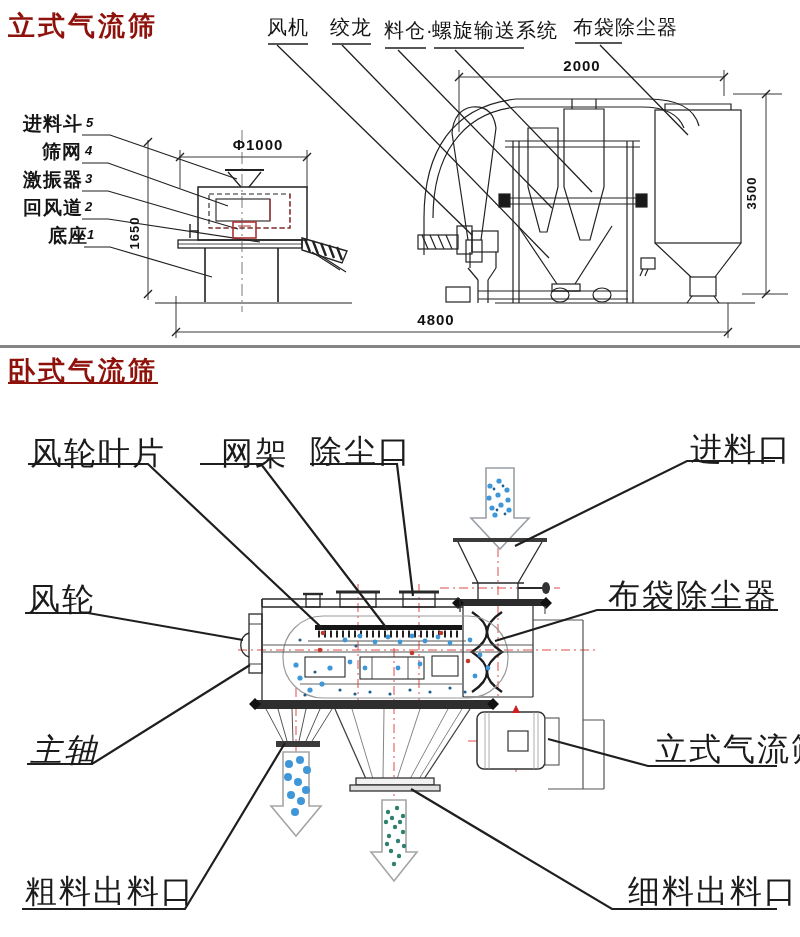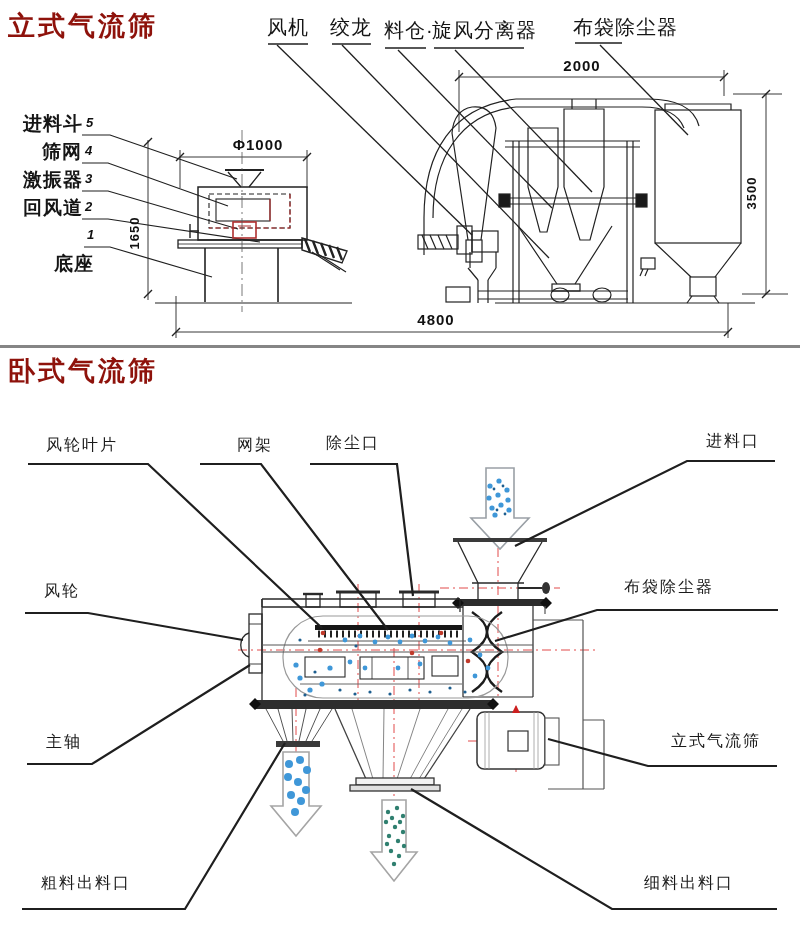--- a/index.html
+++ b/index.html
@@ -8,21 +8,21 @@
   svg{position:absolute;left:0;top:0;}
   .lbl{position:absolute;white-space:nowrap;line-height:1.1;}
   .title{font-size:27px;font-weight:bold;letter-spacing:3px;color:#8e120b;}
   .lbl-top{font-size:20px;font-weight:400;letter-spacing:1px;color:#151515;}
   .lbl-side{font-size:19px;font-weight:600;letter-spacing:1px;color:#151515;}
   .num{font-size:13px;font-weight:bold;font-style:italic;color:#111;}
   .dim{font-size:15px;font-weight:bold;letter-spacing:1px;color:#111;}
   .dim-sm{font-size:13px;}
   .center{transform:translate(-50%,-50%);}
   .rot90{transform:translate(-50%,-50%) rotate(-90deg);}
-  .lbl-big{font-size:16px;font-weight:500;letter-spacing:2px;color:#1b1b1b;margin-left:16px;}
+  .lbl-big{font-size:32px;font-weight:500;letter-spacing:2px;color:#1b1b1b;}
   .divider{position:absolute;left:0;top:345px;width:800px;height:3px;background:#858585;}
 </style>
 </head>
 <body>
 
 <div class="stage">
 
   <svg width="800" height="347" viewBox="0 0 800 347">
 
     <g stroke="#1f1f1f" stroke-width="1.2" fill="none">
@@ -146,32 +146,32 @@
       </g>
     </g>
   </svg>
 
   <div class="lbl title" style="left:8px;top:12px;">立式气流筛</div>
 
   <div class="lbl lbl-top" style="left:267px;top:16px;">风机</div>
   <div class="lbl lbl-top" style="left:330px;top:16px;">绞龙</div>
   <div class="lbl lbl-top" style="left:384px;top:19px;">料仓</div>
   <div class="lbl lbl-top" style="left:426px;top:19px;">·</div>
-  <div class="lbl lbl-top" style="left:432px;top:19px;">旋风分离器</div>
+  <div class="lbl lbl-top" style="left:432px;top:19px;">螺旋输送系统</div>
   <div class="lbl lbl-top" style="left:573px;top:16px;">布袋除尘器</div>
 
   <div class="lbl lbl-side" style="left:23px;top:114px;">进料斗</div>
   <div class="lbl num" style="left:86px;top:116px;">5</div>
   <div class="lbl lbl-side" style="left:42px;top:142px;">筛网</div>
   <div class="lbl num" style="left:85px;top:144px;">4</div>
   <div class="lbl lbl-side" style="left:23px;top:170px;">激振器</div>
   <div class="lbl num" style="left:85px;top:172px;">3</div>
   <div class="lbl lbl-side" style="left:23px;top:198px;">回风道</div>
   <div class="lbl num" style="left:85px;top:200px;">2</div>
-  <div class="lbl lbl-side" style="left:54px;top:226px;margin-top:28px;">底座</div>
+  <div class="lbl lbl-side" style="left:48px;top:226px;">底座</div>
   <div class="lbl num" style="left:87px;top:228px;">1</div>
 
   <div class="lbl dim center" style="left:258px;top:145px;">Φ1000</div>
   <div class="lbl dim center" style="left:582px;top:66px;">2000</div>
   <div class="lbl dim dim-sm rot90" style="left:752px;top:193px;">3500</div>
   <div class="lbl dim dim-sm rot90" style="left:135px;top:233px;">1650</div>
   <div class="lbl dim center" style="left:436px;top:320px;">4800</div>
 
   <div class="divider"></div>
 
@@ -361,26 +361,26 @@
       <path d="M775,461 H687 L515,546"></path>
       <path d="M25,613 H88 L243,640"></path>
       <path d="M778,610 H597 L495,641"></path>
       <path d="M27,764 H92 L250,665"></path>
       <path d="M777,766 H648 L548,739"></path>
       <path d="M22,909 H185 L285,743"></path>
       <path d="M777,909 H612 L411,789"></path>
     </g>
   </svg>
 
-  <div class="lbl title" style="left:8px;top:357px;">卧式气流筛</div>
+  <div class="lbl title" style="left:8px;top:357px;text-decoration:underline;">卧式气流筛</div>
 
   <div class="lbl lbl-big" style="left:30px;top:436px;">风轮叶片</div>
   <div class="lbl lbl-big" style="left:221px;top:436px;">网架</div>
   <div class="lbl lbl-big" style="left:310px;top:434px;">除尘口</div>
   <div class="lbl lbl-big" style="left:690px;top:432px;">进料口</div>
   <div class="lbl lbl-big" style="left:28px;top:582px;">风轮</div>
   <div class="lbl lbl-big" style="left:608px;top:578px;">布袋除尘器</div>
-  <div class="lbl lbl-big" style="left:30px;top:733px;">主轴</div>
+  <div class="lbl lbl-big" style="left:30px;top:733px;font-style:italic;">主轴</div>
   <div class="lbl lbl-big" style="left:655px;top:732px;">立式气流筛</div>
   <div class="lbl lbl-big" style="left:628px;top:874px;">细料出料口</div>
   <div class="lbl lbl-big" style="left:25px;top:874px;">粗料出料口</div>
 
 </div>
 
 </body></html>

